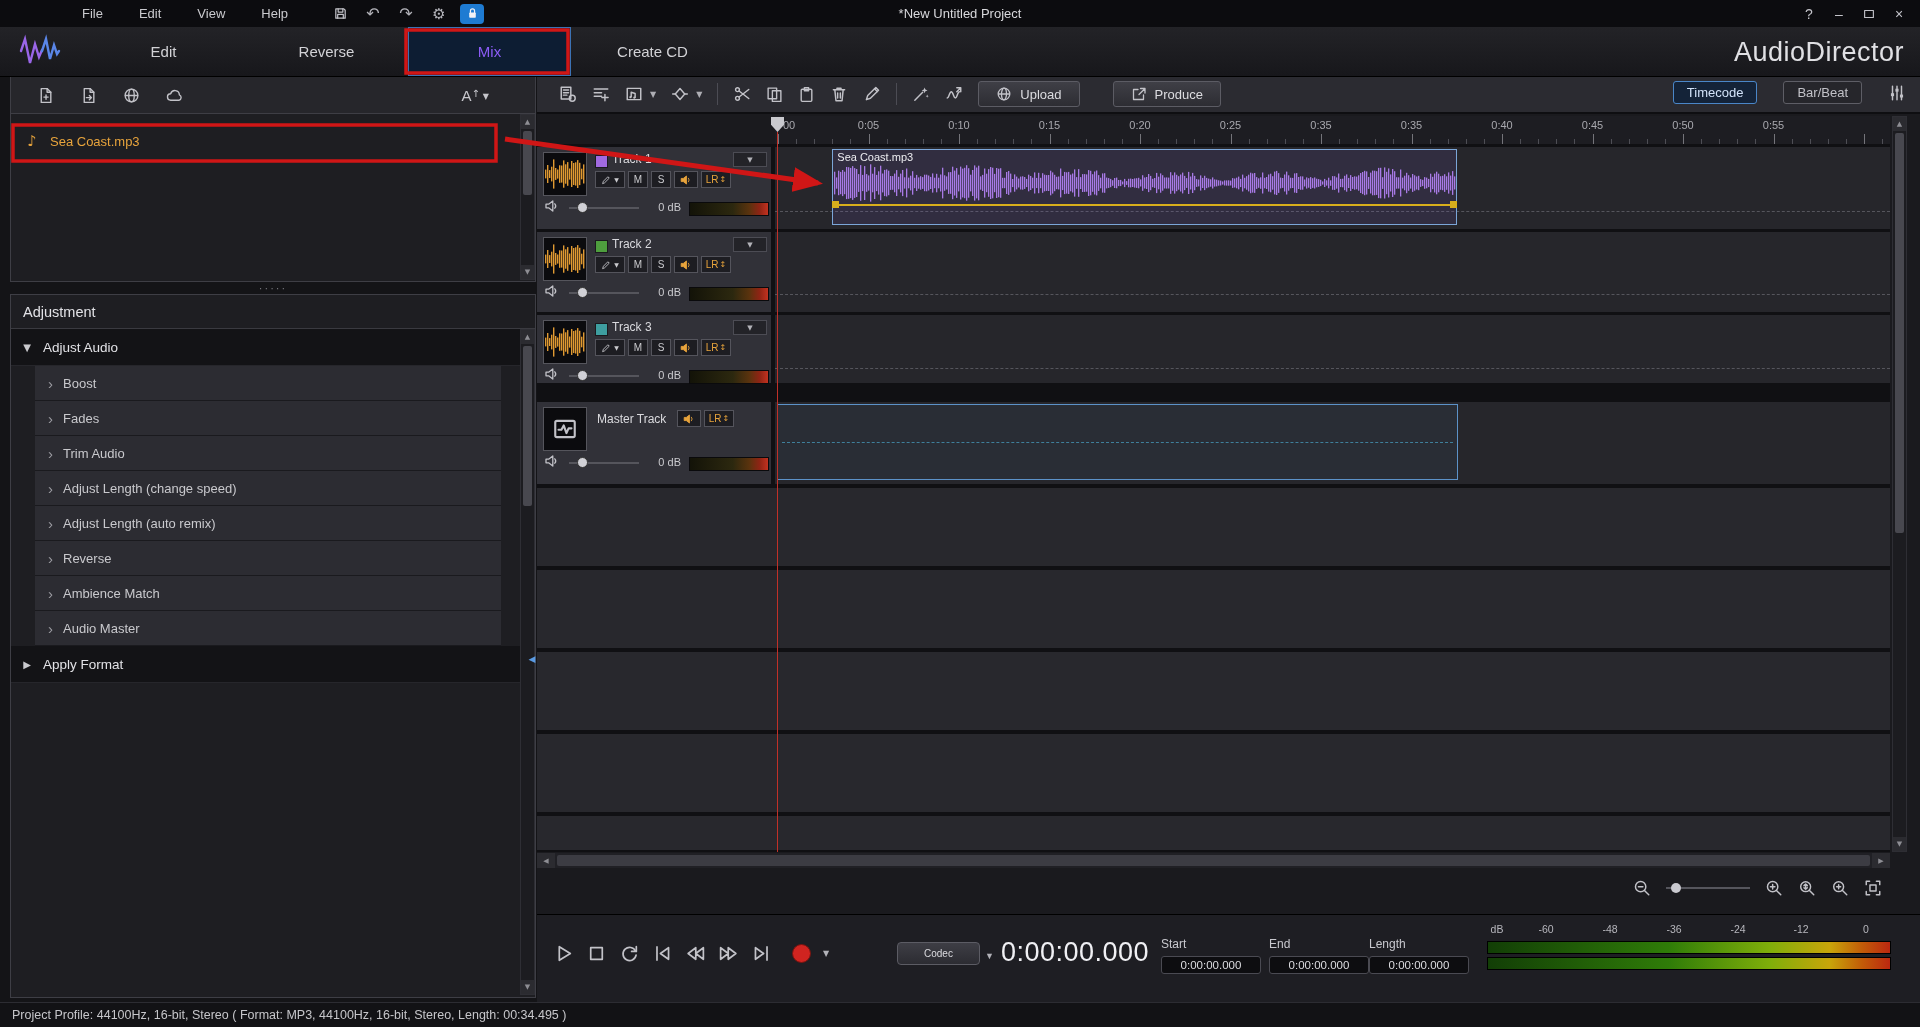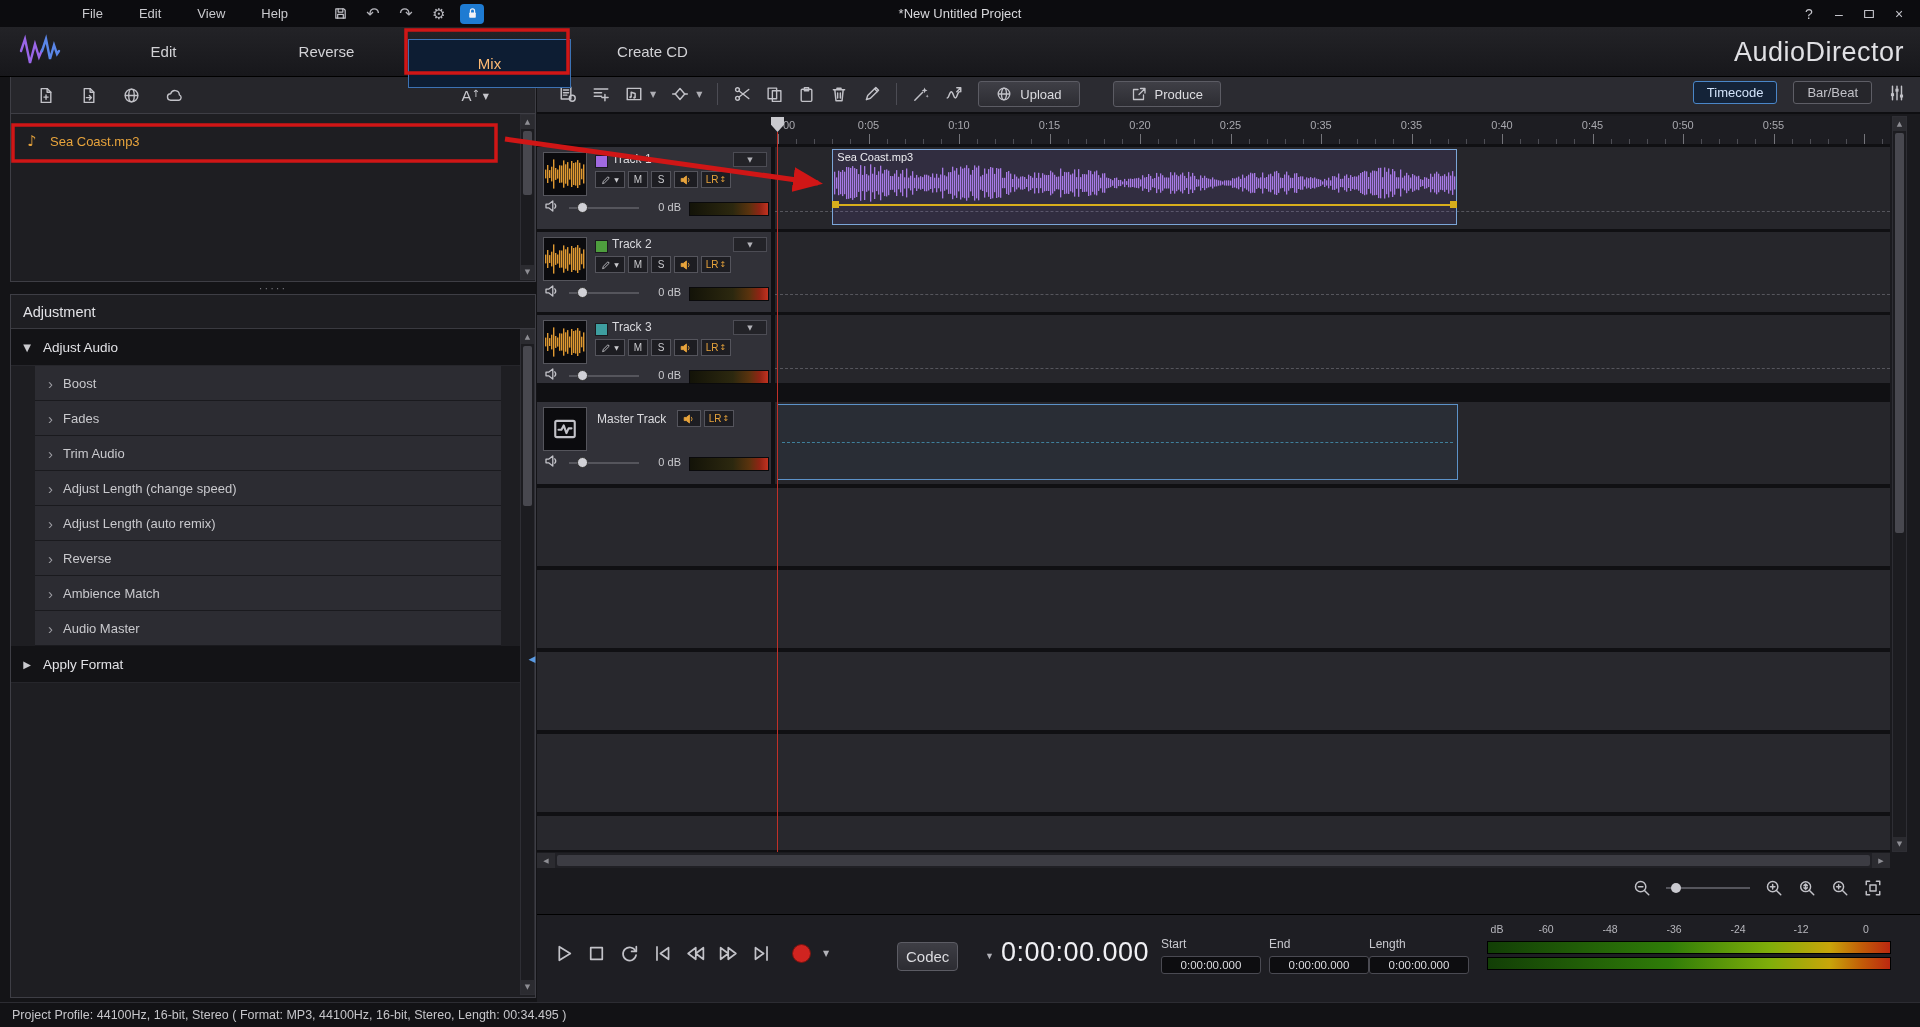--- a/index.html
+++ b/index.html
@@ -15,21 +15,21 @@
 .tb-ico{width:24px;height:20px;display:flex;align-items:center;justify-content:center;color:#b4b4ba;font-size:15px;}
 .lock-bg{background:#1e7bd2;border-radius:4px;width:24px;height:20px;}
 #win-title{position:absolute;left:50%;transform:translateX(-50%);font-size:13px;color:#d8d8dc;white-space:nowrap;}
 #win-btns{margin-left:auto;display:flex;margin-right:6px;}
 .win-btn{width:30px;height:26px;display:flex;align-items:center;justify-content:center;font-size:14px;color:#c4c4ca;}
 
 #tabbar{position:absolute;left:0;top:27px;width:100%;height:49px;background:linear-gradient(#232327,#17171b);border-bottom:1px solid #000;z-index:9;}
 #logo{position:absolute;left:16px;top:3px;}
 #mode-tabs{position:absolute;left:82px;top:0;height:100%;display:flex;}
 .mode-tab{width:163px;height:100%;display:flex;align-items:center;justify-content:center;font-size:15px;color:#d2d2d6;}
-.mode-tab.active{background:#0d1d33;box-shadow:inset 0 0 0 1px #3c72b4;color:#fdba74;margin-top:12px;}
+.mode-tab.active{background:#0d1d33;box-shadow:inset 0 0 0 1px #3c72b4;color:#8b5cf6;}
 #brand{position:absolute;right:16px;top:50%;transform:translateY(-50%);font-size:27px;font-weight:400;color:#e0e0e4;letter-spacing:.5px;}
 
 #left{position:absolute;left:10px;top:76px;width:526px;height:922px;}
 #lib-toolbar{position:absolute;left:0;top:0;right:0;height:38px;background:#26262b;border:1px solid #3e3e45;display:flex;align-items:center;box-sizing:border-box;}
 .lib-ico{margin-left:26px;display:flex;align-items:center;}
 #text-sort{margin-left:auto;margin-right:46px;display:flex;align-items:flex-start;color:#c6c6cc;}
 #lib-list{position:absolute;left:0;top:38px;right:0;height:168px;background:#1e1e22;border:1px solid #3e3e45;border-top:none;box-sizing:border-box;}
 .file-row{position:absolute;left:2px;right:18px;height:30px;display:flex;align-items:center;font-size:13px;color:#d2d2d6;}
 .file-row.selected{color:#e8a43c;}
 .file-ico{width:22px;margin-left:8px;margin-right:7px;display:flex;justify-content:center;}
@@ -46,21 +46,21 @@
 .sb-btn{position:absolute;left:0;right:0;height:14px;display:flex;align-items:center;justify-content:center;font-size:7px;color:#8e8e94;background:#2b2b30;}
 .sb-btn.bottom{bottom:0;}
 .sb-thumb{position:absolute;left:2px;right:2px;background:#48484f;border-radius:2px;}
 
 #main{position:absolute;left:537px;top:76px;width:1383px;height:926px;background:#1a1a1e;}
 #main-toolbar{position:absolute;left:0;top:0;right:0;height:38px;background:#2b2b31;display:flex;align-items:center;gap:15px;padding-left:22px;border-bottom:2px solid #0e0e11;box-sizing:border-box;}
 .mt-ico{display:flex;align-items:center;}
 .mt-drop{font-size:8px;color:#aeaeb4;margin-left:-8px;}
 .mt-divider{width:1px;height:22px;background:#4c4c54;}
 .mt-btn{display:flex;align-items:center;gap:8px;border:1px solid #5c5c64;background:linear-gradient(#3f3f46,#2d2d33);border-radius:3px;padding:4px 17px;font-size:13px;color:#dcdce0;}
-#mt-right{position:absolute;right:14px;top:5px;display:flex;gap:16px;align-items:center;}
+#mt-right{position:absolute;right:14px;top:5px;display:flex;gap:26px;align-items:center;}
 .toggle{border:1px solid #5e5e66;background:#26262b;border-radius:3px;padding:3px 13px;font-size:13px;color:#c2c2c8;}
 .toggle.active{border-color:#4a86c8;background:#142338;color:#d2e2f8;}
 #ruler{position:absolute;left:238px;top:40px;width:1115px;height:28px;background:#1d1d22;border-bottom:1px solid #08080a;}
 .ruler-label{position:absolute;top:3px;font-size:11px;color:#a8a8ae;transform:translateX(-50%);white-space:nowrap;}
 .tick{position:absolute;bottom:0;width:1px;background:#4e4e55;}
 #rows{position:absolute;left:0;top:68px;width:1353px;height:708px;background:#101013;overflow:hidden;}
 .trow{position:absolute;left:0;width:100%;}
 .thead{position:absolute;left:0;top:0;width:236px;height:100%;background:#313138;border-right:2px solid #101013;box-sizing:border-box;}
 .lane{position:absolute;left:238px;right:0;top:0;height:100%;background:#26262b;}
 .lane .dash{position:absolute;left:0;right:0;border-top:1px dashed #55555c;}
@@ -88,21 +88,21 @@
 #hs-track{flex:1;height:15px;position:relative;}
 #hs-thumb{position:absolute;left:2px;right:2px;top:2px;bottom:2px;background:#3c3c43;border-radius:2px;}
 #zoombar{position:absolute;left:0;top:792px;width:100%;height:46px;background:#1a1a1e;}
 #zoom-controls{position:absolute;right:38px;top:11px;display:flex;align-items:center;gap:15px;}
 .zslider{width:84px;height:2px;background:#55555c;position:relative;}
 .zknob{position:absolute;left:5px;top:-4px;width:10px;height:10px;border-radius:50%;background:#cacad0;}
 #transport{position:absolute;left:0;top:838px;width:100%;height:88px;background:#1e1e23;border-top:1px solid #000;box-sizing:border-box;}
 #tr-buttons{position:absolute;left:16px;top:28px;display:flex;align-items:center;gap:12px;}
 .rec-dot{width:17px;height:17px;border-radius:50%;background:#d02420;border:1px solid #7a1410;display:inline-block;}
 .rec-drop{font-size:8px;color:#b2b2b8;}
-#codec-btn{position:absolute;left:360px;top:27px;border:1px solid #5c5c64;background:linear-gradient(#3e3e45,#2c2c32);border-radius:4px;padding:5px 8px;font-size:15px;color:#dcdce0;}
+#codec-btn{position:absolute;left:360px;top:27px;border:1px solid #5c5c64;background:linear-gradient(#3e3e45,#2c2c32);border-radius:4px;padding:5px 26px;font-size:10px;color:#dcdce0;}
 #codec-drop{position:absolute;left:448px;top:36px;font-size:9px;color:#b2b2b8;}
 #time-display{position:absolute;left:464px;top:22px;font-size:27px;color:#f0f0f4;letter-spacing:.5px;}
 .tfield{position:absolute;top:22px;}
 .tfield .lbl{font-size:12px;color:#c8c8ce;}
 .tfield .box{margin-top:5px;background:#0d0d10;border:1px solid #4a4a52;border-radius:3px;font-size:11.5px;color:#dcdce0;padding:2px 6px;text-align:center;width:86px;}
 #meterbox{position:absolute;left:950px;top:6px;width:420px;height:76px;}
 .mlabel{position:absolute;top:2px;font-size:10.5px;color:#b6b6bc;transform:translateX(-50%);}
 .mbar{position:absolute;left:0;width:404px;height:13px;border:1px solid #000;box-sizing:border-box;background:linear-gradient(90deg,#123e06,#2f7c08 45%,#7fae0a 70%,#c8a50a 85%,#c25c08 93%,#bc2810 100%);}
 #statusbar{position:absolute;left:0;top:1002px;width:100%;height:25px;background:#121215;border-top:1px solid #2c2c32;display:flex;align-items:center;padding-left:12px;font-size:12.5px;color:#c6c6ca;box-sizing:border-box;}
 #annotations{position:absolute;left:0;top:0;width:1920px;height:1027px;z-index:40;pointer-events:none;}

